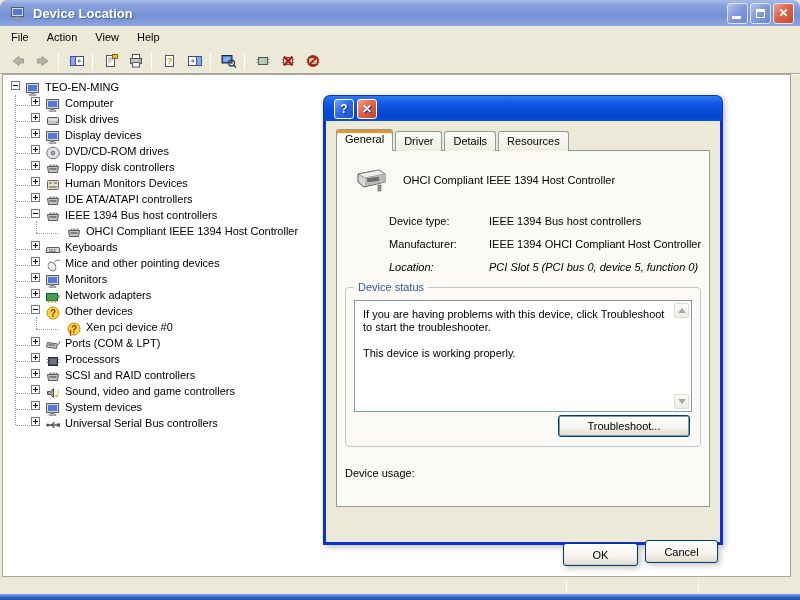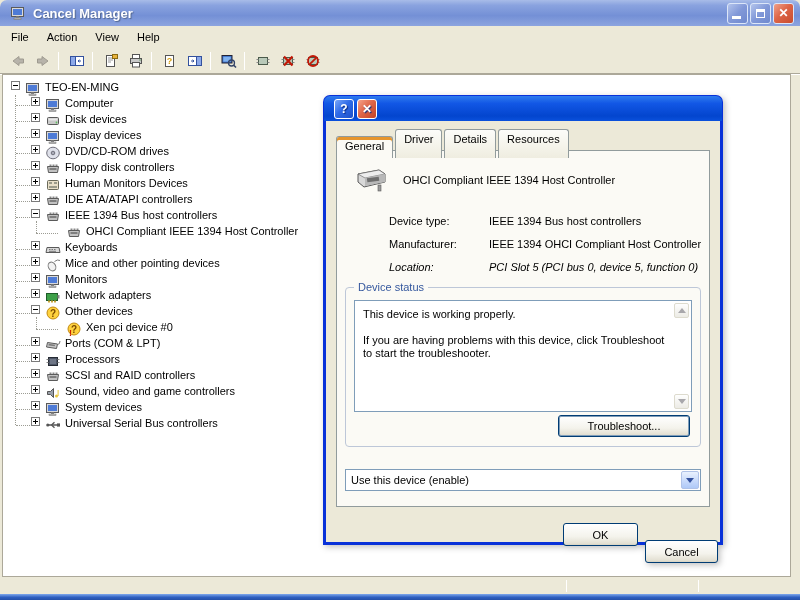--- a/index.html
+++ b/index.html
@@ -55,21 +55,21 @@
     display:flex; align-items:center; padding:0 4px 0 10px; color:#fff; font-weight:bold; font-size:12px; text-shadow:1px 1px 1px #0A2A80; }
   .dlg-title .t { flex:1 1 auto; overflow:hidden; white-space:nowrap; }
   .dlg-btn { width:20px; height:20px; border-radius:3px; border:1px solid #fff; color:#fff; font-weight:bold; font-size:12px;
     display:flex; align-items:center; justify-content:center; flex:none; }
   .dlg-btn.help { background:linear-gradient(135deg,#7AA7F8,#2F6BE8 45%,#1D50C8); margin-right:3px; }
   .dlg-btn.close { background:linear-gradient(135deg,#F5A28A,#E0674A 45%,#C34224); }
   .dlg-body { position:absolute; top:26px; left:0; right:0; bottom:0; background:#ECE9D8;
     border:3px solid #0831D9; border-top:none; }
 
   .tabs { position:absolute; top:8px; left:10px; display:flex; align-items:flex-end; z-index:3; }
-  .tab { height:29px; padding:3px 8px 0; background:linear-gradient(180deg,#FCFCF9,#EFEDE0);
+  .tab { height:20px; padding:3px 8px 0; background:linear-gradient(180deg,#FCFCF9,#EFEDE0);
     border:1px solid #919B9C; border-bottom:none; border-radius:3px 3px 0 0; margin-right:2px; }
   .tab.active { height:22px; background:#FBFAF5; box-shadow:inset 0 3px 0 #E6952C; position:relative; }
 
   .tab-panel { position:absolute; top:29px; left:10px; right:10px; height:357px; background:#FBFAF5; border:1px solid #919B9C; z-index:2; }
 
   .dev-head { position:absolute; top:14px; left:16px; display:flex; align-items:center; }
   .dev-head .dev-icon { width:36px; height:30px; margin-right:14px; }
   .fieldrow { position:absolute; left:52px; right:6px; height:13px; display:flex; white-space:nowrap; }
   .fieldrow .fl { width:100px; flex:none; }
   .fieldrow .fv { overflow:hidden; }
@@ -88,38 +88,38 @@
     font-family:"Liberation Sans",sans-serif; font-size:11px; color:#000; text-align:center; }
   .btn-troubleshoot { position:absolute; right:10px; bottom:9px; width:132px; height:22px; box-shadow:0 0 0 1px #7F9DB9 inset; }
 
   .usage-label { position:absolute; left:8px; top:316px; }
   .combo { position:absolute; left:8px; right:8px; top:318px; height:22px; background:#fff; border:1px solid #7F9DB9; display:flex; align-items:center; padding-left:5px; }
   .combo .val { flex:1; }
   .combo-btn { width:18px; height:18px; margin:1px; border-radius:2px; border:1px solid #AFC2E8;
     background:linear-gradient(180deg,#E9F1FE,#CBDCFB 50%,#AFC9F7); display:flex; align-items:center; justify-content:center; }
   .combo-tri { width:0; height:0; border-left:4px solid transparent; border-right:4px solid transparent; border-top:5px solid #33519E; }
 
-  .btn-ok { position:absolute; left:237px; top:402px; width:75px; height:23px; }
+  .btn-ok { position:absolute; left:237px; top:422px; width:75px; height:23px; }
   .btn-cancel { position:absolute; left:319px; top:419px; width:73px; height:23px; }
 </style>
 </head>
 <body>
 
 <div class="screen">
 
   <div class="titlebar">
     <span class="icon16" id="win-icon">
         <svg width="16" height="16" viewBox="0 0 16 16">
           <rect x="1.5" y="2.5" width="12" height="9" fill="#D9D9D9" stroke="#5A5A5A"></rect>
           <rect x="3" y="4" width="9" height="6" fill="#4E7BD6"></rect>
           <rect x="6" y="11.5" width="3" height="1.5" fill="#8A8A8A"></rect>
           <rect x="4" y="13" width="7" height="1.5" fill="#C2C2C2" stroke="#6A6A6A" stroke-width="0.5"></rect>
         </svg>
       </span>
-    <span class="title">Cancel Manager</span>
+    <span class="title">Device Location</span>
     <span class="win-buttons">
       <span class="win-btn">
           <span class="g-min"></span>
         </span>
       <span class="win-btn">
           <span class="g-rest"></span>
         </span>
       <span class="win-btn close">
           <span class="g-x">✕</span>
         </span>
@@ -281,21 +281,21 @@
             <span class="h"></span>
             <span class="v"></span>
           </span>
           <span class="icon16">
             <svg width="16" height="16" viewBox="0 0 16 16">
               <rect x="2.5" y="4.5" width="11" height="7" rx="1" fill="#C9C9C9" stroke="#5A5A5A"></rect>
               <rect x="3.5" y="5.5" width="9" height="2" fill="#E8E8E8"></rect>
               <circle cx="11.5" cy="9.5" r="0.9" fill="#5FBF5F"></circle>
             </svg>
           </span>
-          <span class="label">Disk devices</span>
+          <span class="label">Disk drives</span>
         </div>
         <div class="tree-row" style="padding-left: 28px;">
           <span class="expander">
             <span class="h"></span>
             <span class="v"></span>
           </span>
           <span class="icon16">
             <svg width="16" height="16" viewBox="0 0 16 16">
               <rect x="1.5" y="2.5" width="12" height="9" fill="#D9D9D9" stroke="#5A5A5A"></rect>
               <rect x="3" y="4" width="9" height="6" fill="#4E7BD6"></rect>
@@ -634,39 +634,33 @@
             </div>
             <div class="fieldrow" style="top: 110px; font-style: italic;">
               <span class="fl">Location:</span>
               <span class="fv">PCI Slot 5 (PCI bus 0, device 5, function 0)</span>
             </div>
           </div>
 
         <div class="groupbox">
           <span class="legend">Device status</span>
           <div class="statusbox">
+            <p>If you are having problems with this device, click Troubleshoot to start the troubleshooter.</p>
             <p>This device is working properly.</p>
-            <p>If you are having problems with this device, click Troubleshoot to start the troubleshooter.</p>
             <span class="sb-arrow up">
                 <span class="tri-up"></span>
               </span>
             <span class="sb-arrow down">
                 <span class="tri-down"></span>
               </span>
           </div>
           <button class="xp-btn btn-troubleshoot">Troubleshoot...</button>
         </div>
 
         <div class="usage-label">Device usage:</div>
-        <div class="combo">
-          <span class="val">Use this device (enable)</span>
-          <span class="combo-btn">
-              <span class="combo-tri"></span>
-            </span>
-        </div>
       </div>
 
       <button class="xp-btn btn-ok">OK</button>
       <button class="xp-btn btn-cancel">Cancel</button>
     </div>
   </div>
 
 </div>
 
 </body></html>

